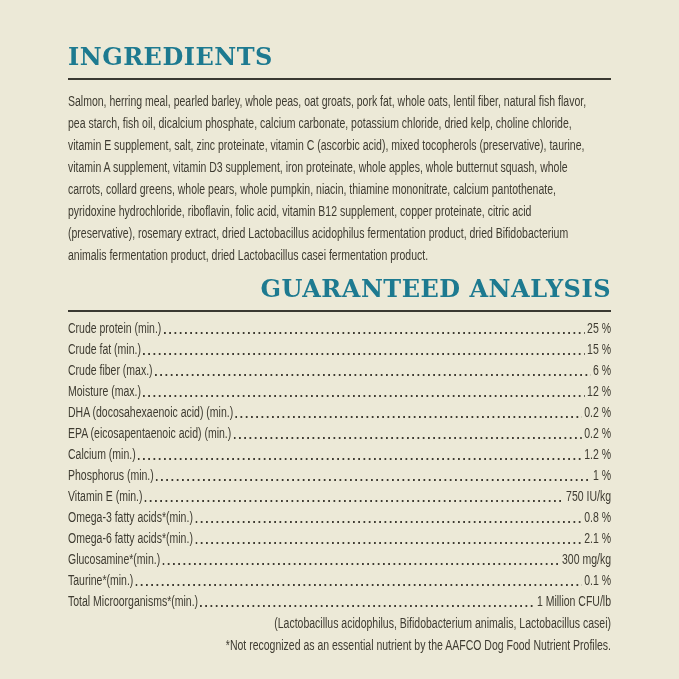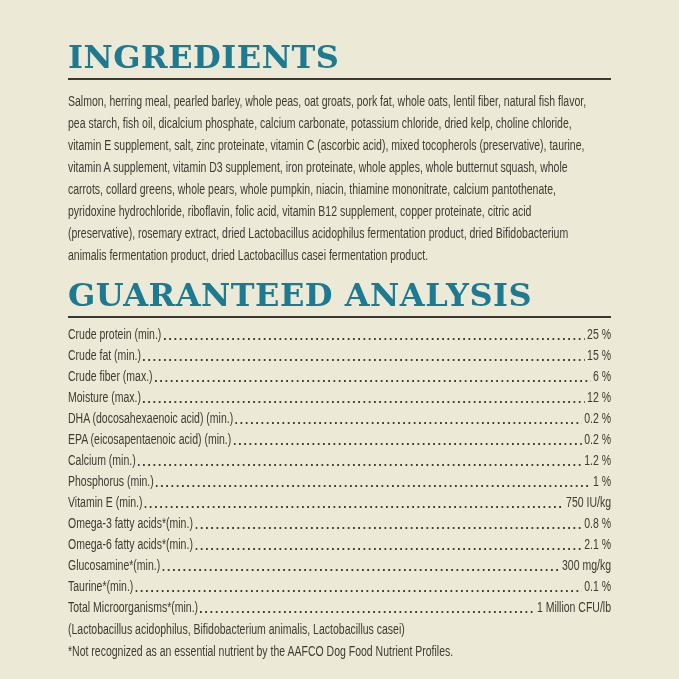--- a/index.html
+++ b/index.html
@@ -17,21 +17,21 @@
   }
   .page {
     position: absolute;
     left: 68px;
     top: 44px;
     width: 543px;
   }
   .section-title {
     font-family: "DejaVu Serif", serif;
     font-weight: 700;
-    font-size: 32px;
+    font-size: 24px;
     line-height: 26px;
     letter-spacing: 0.5px;
     color: #1D7A90;
     margin: 0;
   }
   .rule {
     height: 2px;
     background: #3A3931;
     margin-top: 8px;
   }
@@ -43,21 +43,22 @@
     font-size: 14px;
   }
   .para {
     margin-top: 10px;
   }
   .ing-line {
     white-space: nowrap;
     line-height: 22px;
   }
   .section-analysis {
-    margin-top: 16px;
+    margin-top: 10px;
+    text-align: right;
   }
   .rows {
     margin-top: 6px;
   }
   .row {
     display: flex;
     line-height: 21px;
   }
   .row .label,
   .row .value {

